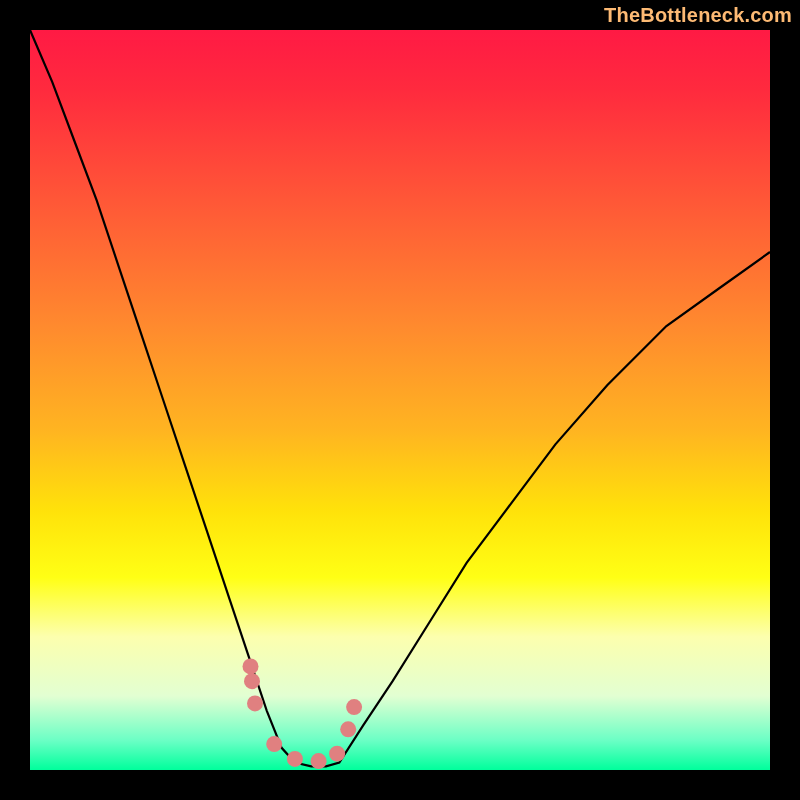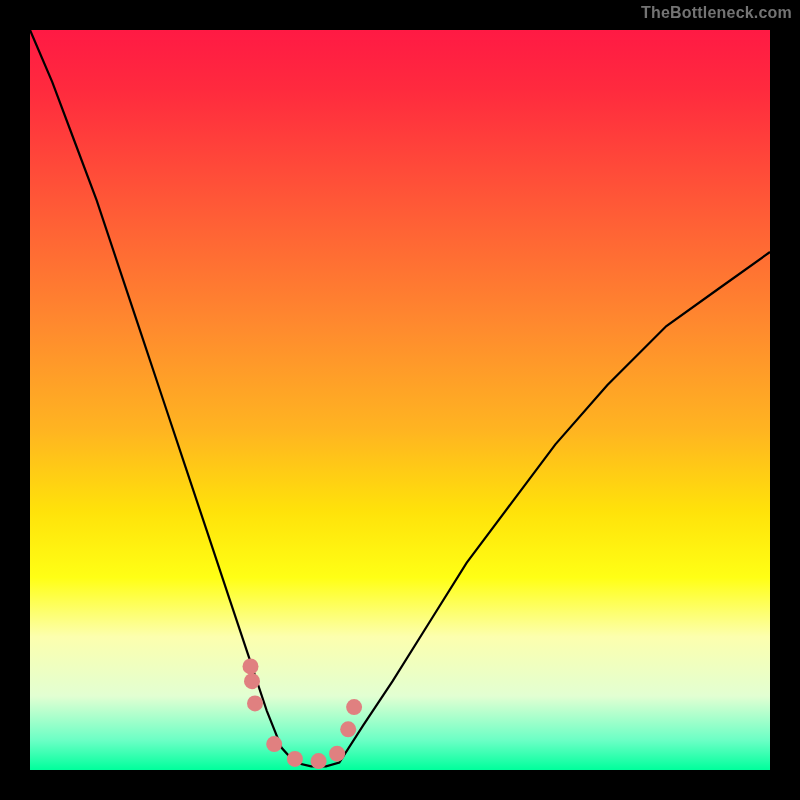--- a/index.html
+++ b/index.html
@@ -34,23 +34,23 @@
       #fcffae 82%,
       #e2ffd2 90%,
       #6bffc5 96%,
       #00ff9c 100%);
   }
   .watermark {
     position: absolute;
     top: 4px;
     right: 8px;
     font-family: Arial, Helvetica, sans-serif;
-    font-size: 16px;
+    font-size: 20px;
     font-weight: 600;
-    color: #737373;
+    color: #fdba74;
     letter-spacing: 0.2px;
   }
   svg.curves {
     position: absolute;
     left: 30px;
     top: 30px;
     width: 740px;
     height: 740px;
     overflow: visible;
   }

